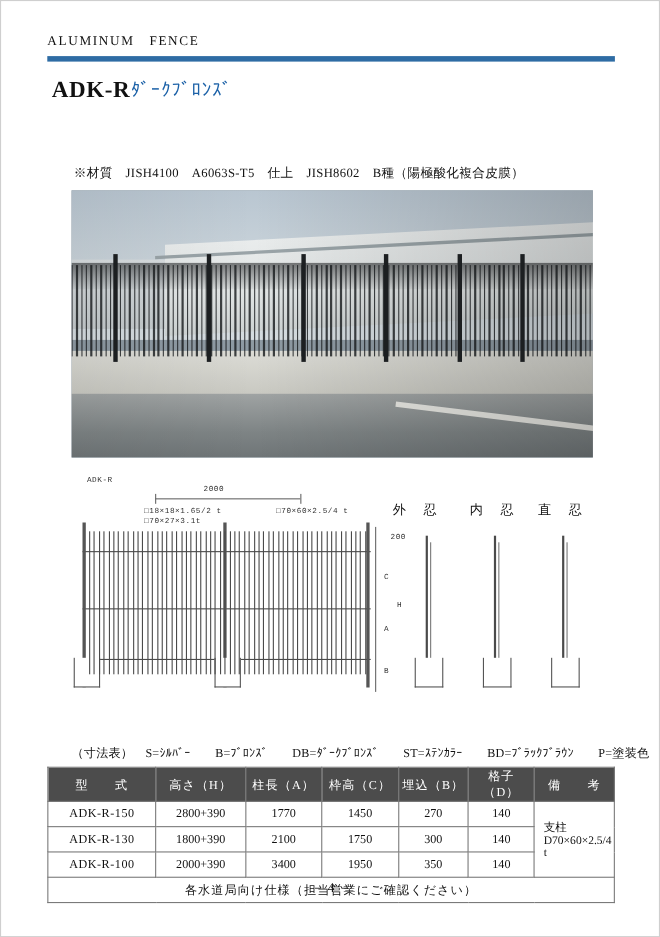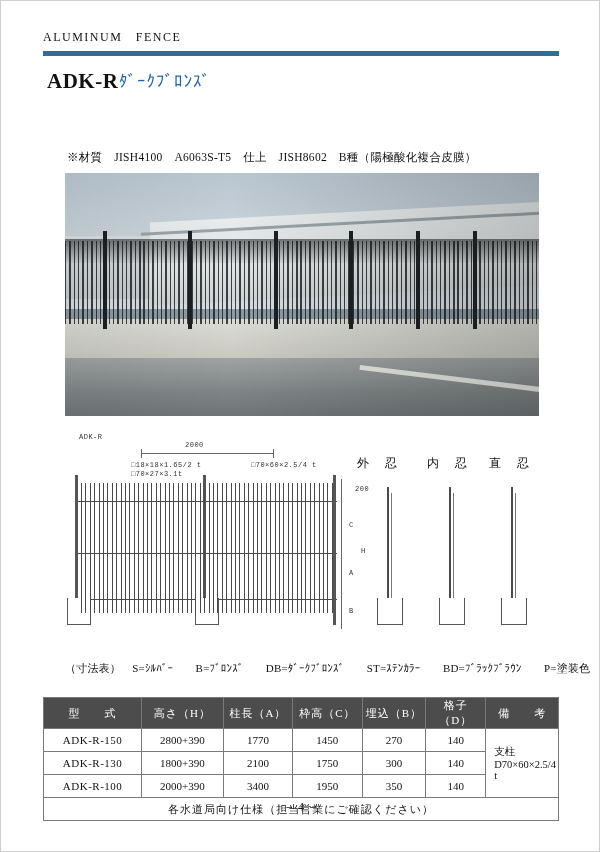--- a/index.html
+++ b/index.html
@@ -224,21 +224,21 @@
   }
   .dim-line {
     position: absolute;
     background: #666;
   }
 
   
   .legend {
     position: absolute;
     left: 64px;
-    top: 660px;
+    top: 676px;
     font-size: 11px;
     color: #111;
     letter-spacing: 0.2px;
     white-space: nowrap;
   }
 
   
   table.spec {
     position: absolute;
     left: 42px;

